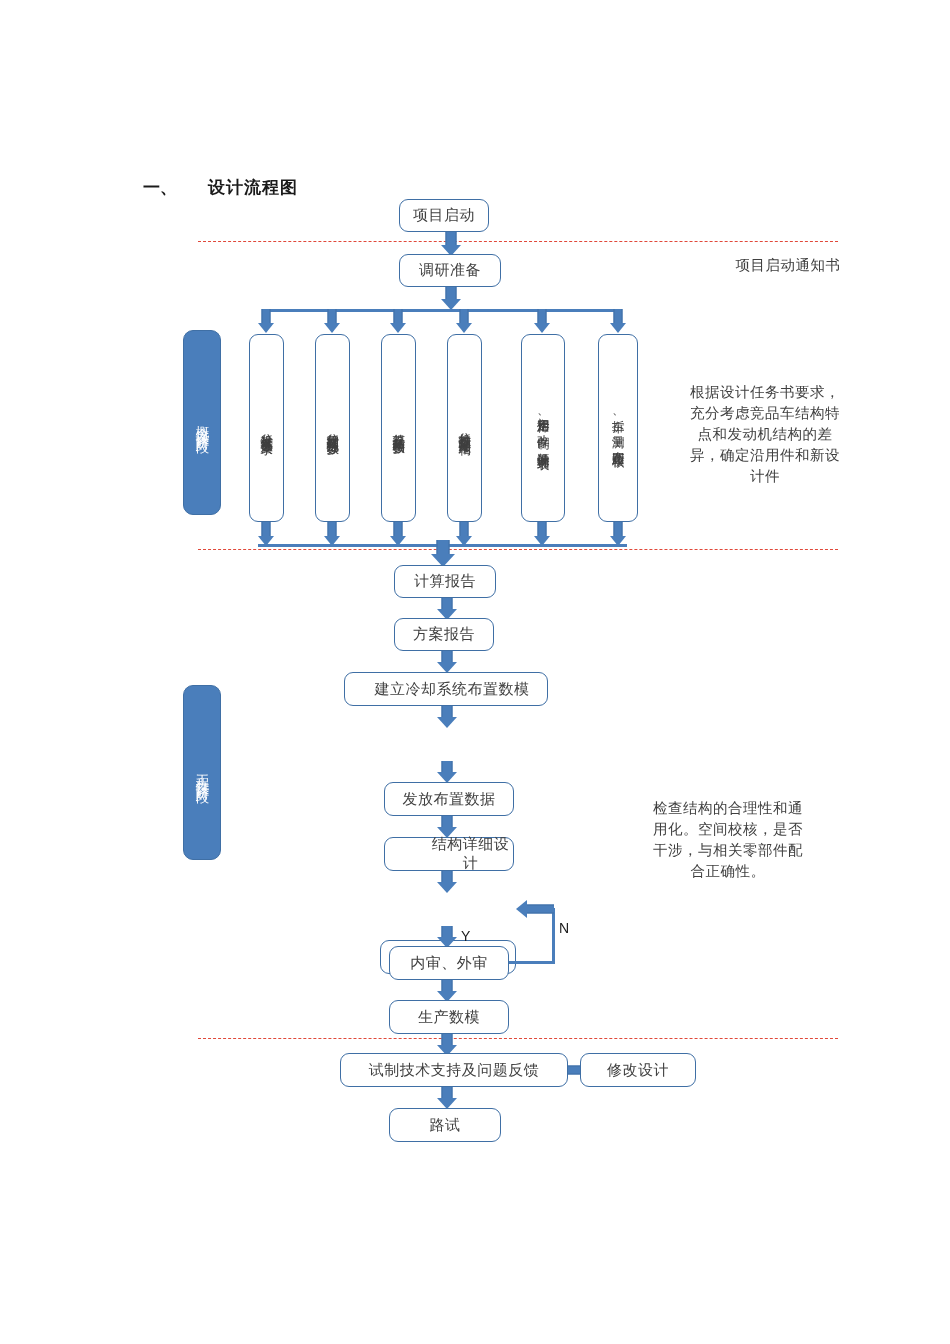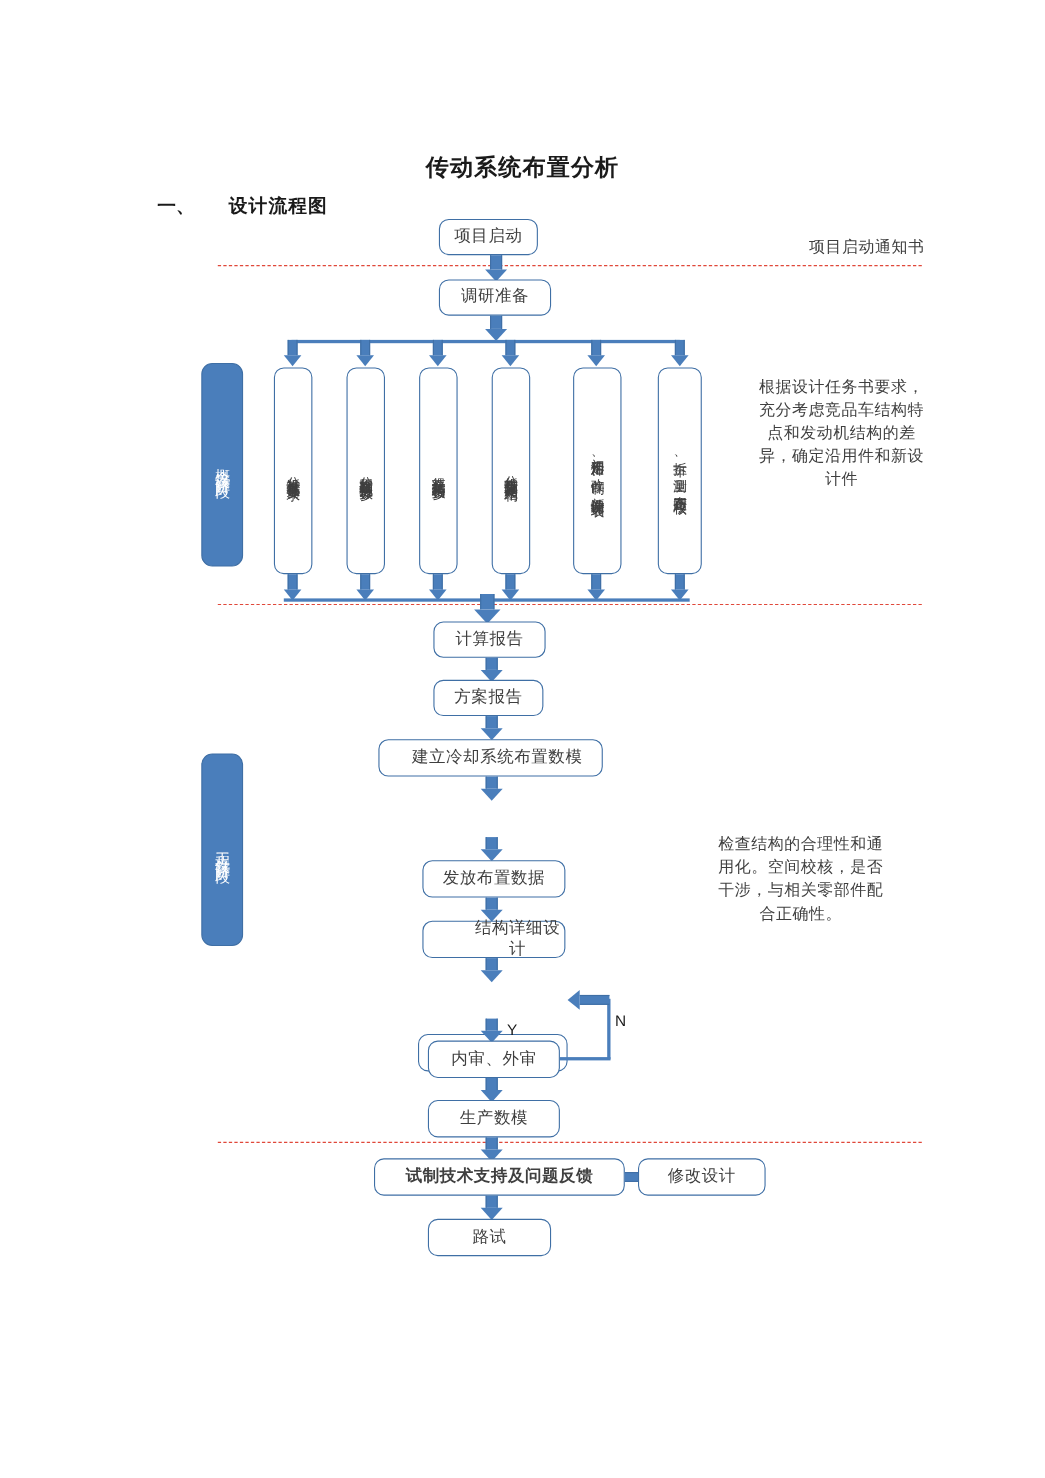--- a/index.html
+++ b/index.html
@@ -95,20 +95,21 @@
   }
 
   
   .annot{
     position:absolute;
     text-align:center;
     color:#3f3f3f;
     font-size:14.5px;
     line-height:1.45;
     letter-spacing:0.5px;
+    margin-top:40px;
   }
 
   
   .varrow{position:absolute;}
   .varrow .shaft{
     position:absolute;left:50%;top:0;transform:translateX(-50%);
     background:#4a7ebb;border-left:1px solid #3f6fa5;border-right:1px solid #3f6fa5;
     box-sizing:border-box;
   }
   .varrow .head{
@@ -147,21 +148,20 @@
   .lbl{
     position:absolute;font-size:14px;color:#1a1a1a;
     font-family:"Liberation Sans","DejaVu Sans",sans-serif;
   }
 </style>
 </head>
 <body>
 
 <div class="page">
 
-  <div class="doc-title">传动系统布置分析</div>
   <div class="sec-num">一、</div>
   <div class="sec-title">设计流程图</div>
 
   <div class="sep" style="top:241px;"></div>
   <div class="sep" style="top:549px;"></div>
   <div class="sep" style="top:1038px;"></div>
 
   <div class="phase" style="left:183px;top:330px;width:38px;height:185px;">
     <div class="ptxt">概念设计阶段</div>
   </div>
@@ -329,21 +329,21 @@
       <div class="head" style="top:11px;"></div>
   </div>
 
   <div class="node" style="left:389px;top:1000px;width:120px;height:34px;">生产数模</div>
 
   <div class="varrow" style="left:436px;top:1034px;width:22px;height:22px;">
     <div class="shaft" style="width:11px;height:11px;"></div>
       <div class="head" style="top:11px;"></div>
   </div>
 
-  <div class="node" style="left:340px;top:1053px;width:228px;height:34px;font-weight:bold;">试制技术支持及问题反馈</div>
+  <div class="node" style="left:340px;top:1053px;width:228px;height:34px;">试制技术支持及问题反馈</div>
 
   <div class="harrow" style="left:568px;top:1061px;width:40px;height:18px;">
     <div class="shaft" style="left:0;width:29px;height:9px;"></div>
     <div class="head right" style="left:29px;"></div>
   </div>
 
   <div class="node" style="left:580px;top:1053px;width:116px;height:34px;">修改设计</div>
 
   <div class="varrow" style="left:436px;top:1087px;width:22px;height:22px;">
     <div class="shaft" style="width:11px;height:11px;"></div>

